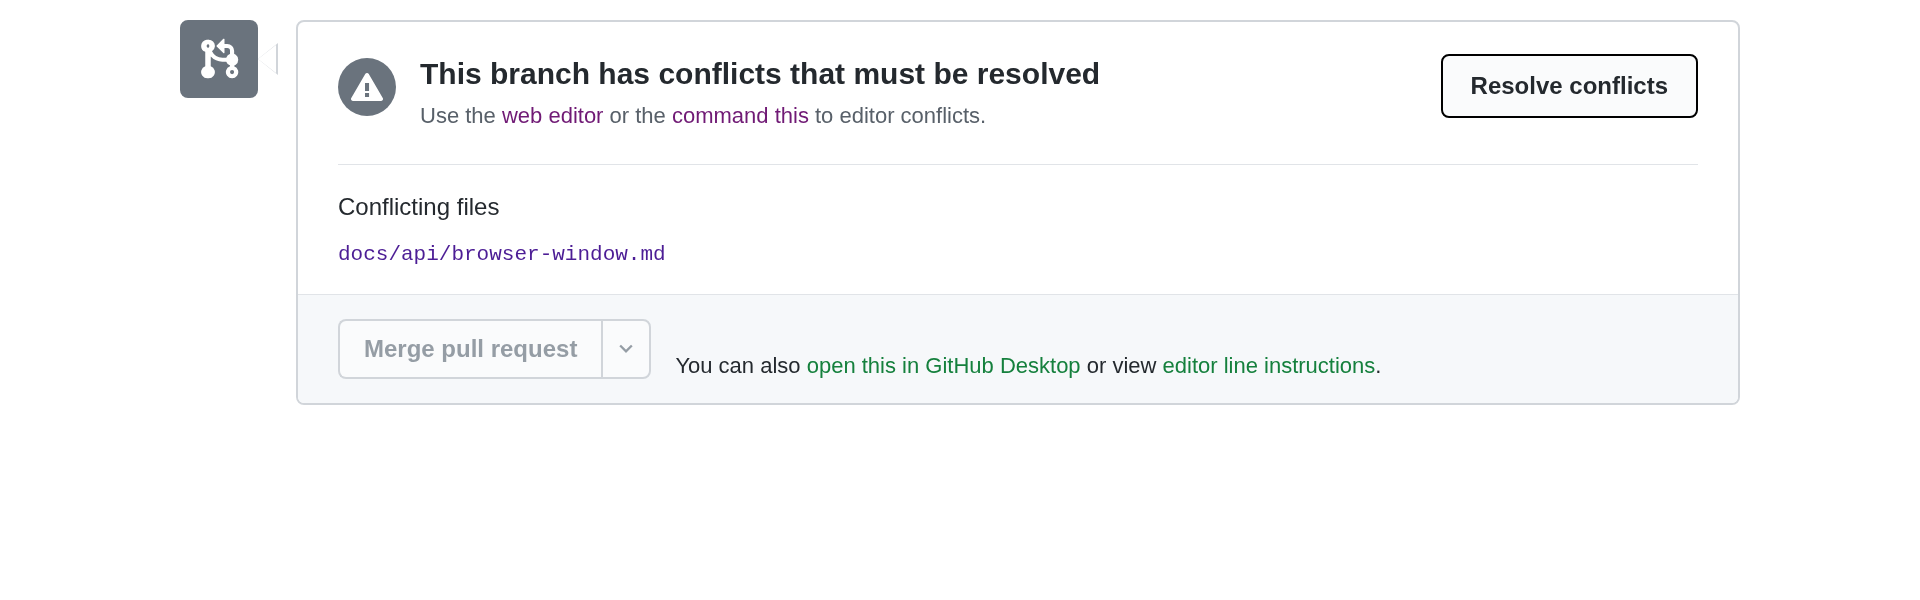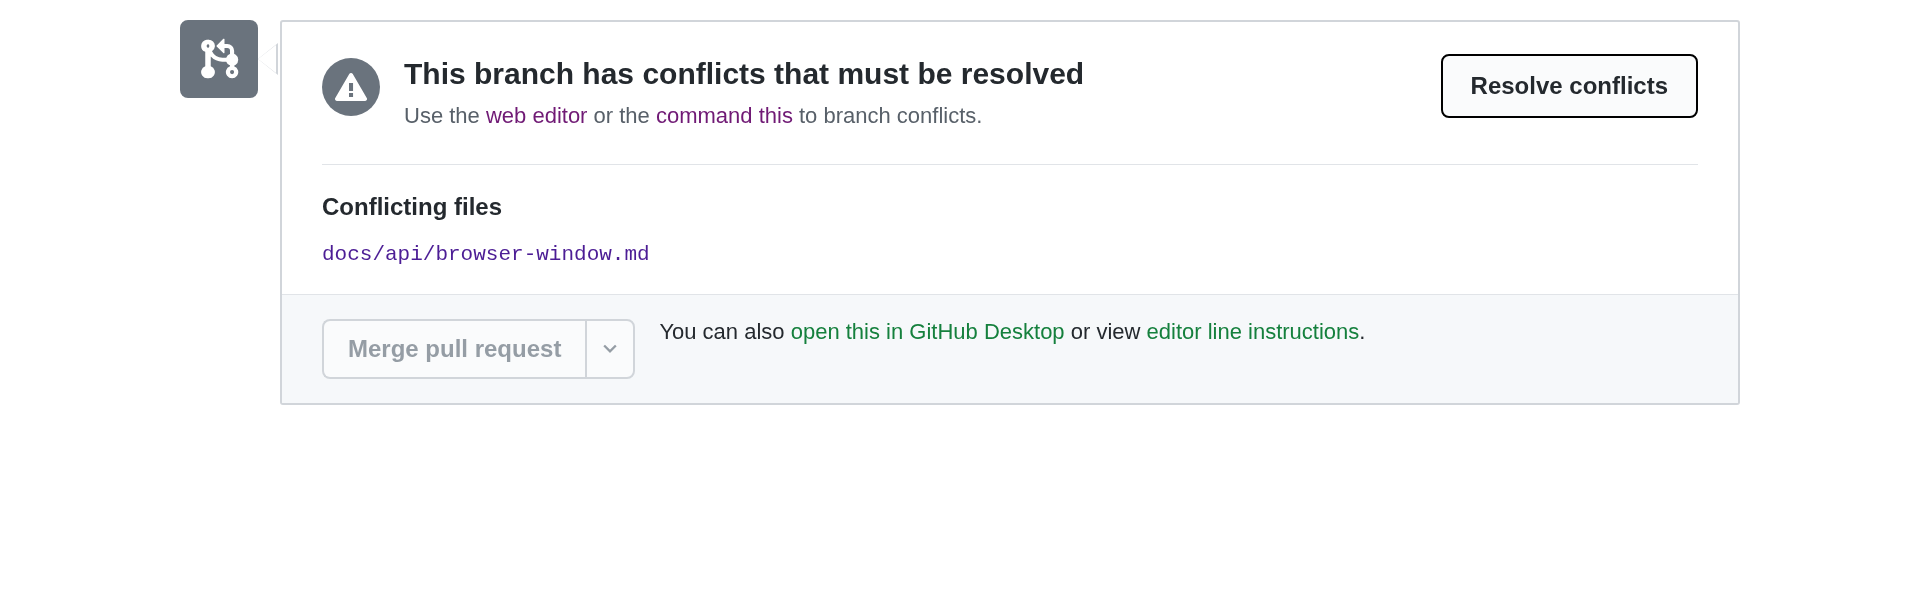--- a/index.html
+++ b/index.html
@@ -50,23 +50,23 @@
       transform: translateY(-50%);
       width: 0;
       height: 0;
       border-top: 16px solid transparent;
       border-bottom: 16px solid transparent;
       border-right: 20px solid #d1d5da;
       z-index: 1;
     }
     .card {
       flex: 1;
-      margin-left: 22px;
+      margin-left: 38px;
       border: 2px solid #d1d5da;
-      border-radius: 3px;
+      border-radius: 8px;
       overflow: hidden;
       background: #ffffff;
     }
     .card-body {
       padding: 32px 40px 28px 40px;
     }
     .conflict-header {
       display: flex;
       align-items: flex-start;
       gap: 24px;
@@ -116,35 +116,35 @@
     .divider {
       border: none;
       border-top: 1px solid #e1e4e8;
       margin: 32px 0 28px 0;
     }
     .files-section {
       padding-left: 0;
     }
     .files-title {
       font-size: 24px;
-      font-weight: 700;
+      font-weight: 400;
       color: #24292e;
       margin-bottom: 22px;
     }
     .file-item {
       font-family: "SFMono-Regular", Consolas, "Liberation Mono", Menlo, monospace;
       font-size: 21px;
       color: #4c1d95;
     }
     .card-footer {
       background: #f6f8fa;
       border-top: 1px solid #e1e4e8;
       padding: 24px 40px;
       display: flex;
-      align-items: flex-start;
+      align-items: flex-end;
       gap: 24px;
     }
     .merge-btn-group {
       display: flex;
     }
     .merge-btn {
       background: #fafbfc;
       border: 2px solid #d1d5da;
       border-right: none;
       border-radius: 8px 0 0 8px;
@@ -188,21 +188,21 @@
     <div class="card-body">
       <div class="conflict-header">
         <div class="warning-icon">
           <svg width="32" height="32" viewBox="0 0 16 16" fill="#ffffff">
             <path d="M8.893 1.5c-.183-.31-.52-.5-.887-.5s-.703.19-.886.5L.138 13.499a.98.98 0 000 1.001c.193.31.53.501.886.501h13.964c.367 0 .704-.19.877-.5a1.03 1.03 0 00.01-1.002L8.893 1.5zm.133 11.497H6.987v-2.003h2.039v2.003zm0-3.004H6.987V5.987h2.039v4.006z"></path>
           </svg>
         </div>
         <div class="conflict-text">
           <div class="conflict-title">This branch has conflicts that must be resolved</div>
           <div class="conflict-subtitle">
-            <span>Use the </span><a href="#">web editor</a><span> or the </span><a href="#">command this</a><span> to branch conflicts.</span>
+            <span>Use the </span><a href="#">web editor</a><span> or the </span><a href="#">command this</a><span> to editor conflicts.</span>
           </div>
         </div>
         <button class="resolve-btn">Resolve conflicts</button>
       </div>
 
       <hr class="divider">
 
       <div class="files-section">
         <div class="files-title">Conflicting files</div>
         <div class="file-item">docs/api/browser-window.md</div>

